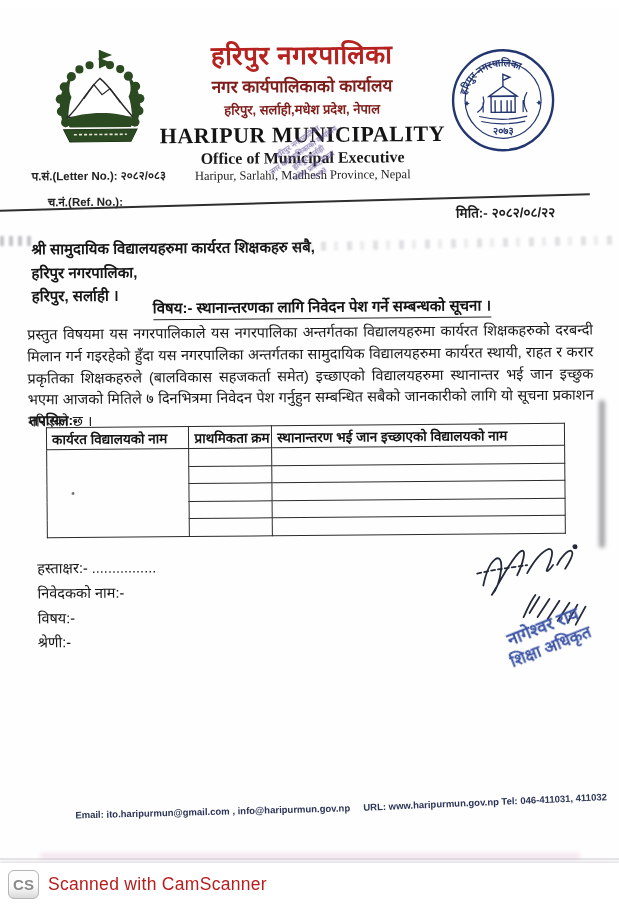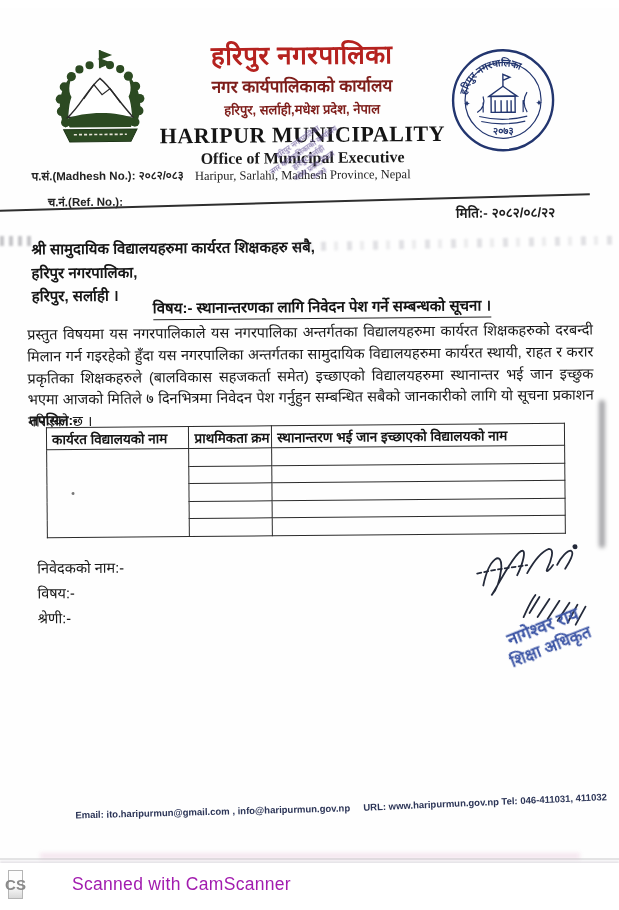--- a/index.html
+++ b/index.html
@@ -71,25 +71,25 @@
     filter:blur(1px); }
   .noise-left { position:absolute; left:0px; top:228px; width:34px; height:10px;
     background:repeating-linear-gradient(90deg, rgba(90,90,100,0.35) 0 4px, transparent 4px 9px); filter:blur(1px); }
   .edge-shadow-right { position:absolute; left:599px; top:392px; width:6px; height:148px; background:rgba(55,55,65,0.45); filter:blur(2px); border-radius:3px; }
   .pink-band1 { position:absolute; left:40px; top:845px; width:540px; height:6px; background:rgba(225,175,205,0.30); filter:blur(2px); }
   .pink-band2 { position:absolute; left:0px; top:853px; width:619px; height:4px; background:rgba(190,180,195,0.35); filter:blur(1px); }
   .page-edge { position:absolute; left:0; top:850px; width:619px; height:2px; background:rgba(150,150,155,0.25); }
 
   
   .cs-bar { position:absolute; left:0; top:855px; width:619px; height:55px; background:#ffffff; }
-  .cs-badge { position:absolute; left:8px; top:7px; width:15px; height:29px; border-radius:0;
+  .cs-badge { position:absolute; left:8px; top:7px; width:31px; height:29px; border-radius:6px;
     background:linear-gradient(#fdfdfd 55%, #d9d9d9); border:1.5px solid #b5b5b5;
     display:flex; align-items:center; justify-content:center;
     font-size:15px; font-weight:bold; color:#8a8a8a; }
-  .cs-label { position:absolute; left:48px; top:11px; font-size:17.5px; color:#a21caf; letter-spacing:0.3px;margin-left:24px; }
+  .cs-label { position:absolute; left:48px; top:11px; font-size:17.5px; color:#b91c1c; letter-spacing:0.3px; }
 </style>
 </head>
 <body>
 
 <div class="page">
   <div class="scan">
     <div class="doc">
 
       <span class="emblem">
         <svg viewBox="0 0 100 104" width="102" height="106">
@@ -159,21 +159,21 @@
 
       <div class="stamp-faint">
         <div>हरिपुर नगरपालिका</div>
         <div>नगर कार्यपालिकाको कार्यालय</div>
         <div>हरिपुर,सर्लाही</div>
         <div>मधेश प्रदेश,नेपाल</div>
         <div>२०७३</div>
       </div>
 
       <div class="letter-no">
-        <span>प.सं.(Madhesh No.):</span>
+        <span>प.सं.(Letter No.):</span>
         <span>२०८२/०८३</span>
       </div>
       <div class="ref-no">
         <span>च.नं.(Ref. No.):</span>
       </div>
       <div class="head-rule"></div>
       <div class="date-line">
         <span>मिति:-</span>
         <span>२०८२/०८/२२</span>
       </div>
@@ -221,20 +221,21 @@
               <td></td>
             </tr>
         <tr>
               <td></td>
               <td></td>
             </tr>
       </tbody>
         </table>
 
       <div class="sig-fields">
+        <div>हस्ताक्षर:- ................</div>
         <div>निवेदकको नाम:-</div>
         <div>विषय:-</div>
         <div>श्रेणी:-</div>
       </div>
 
       <span class="sign-scribble">
         <svg viewBox="0 0 135 100" width="135" height="100">
           <g fill="none" stroke="#242a3a" stroke-width="1.8" stroke-linecap="round">
             <path d="M14,46 C20,18 34,10 32,30 C30,46 26,52 22,56 C30,44 44,16 52,12 C58,9 54,24 48,36"></path>
             <path d="M8,34 C26,30 44,28 58,26" stroke-dasharray="4 3"></path>

